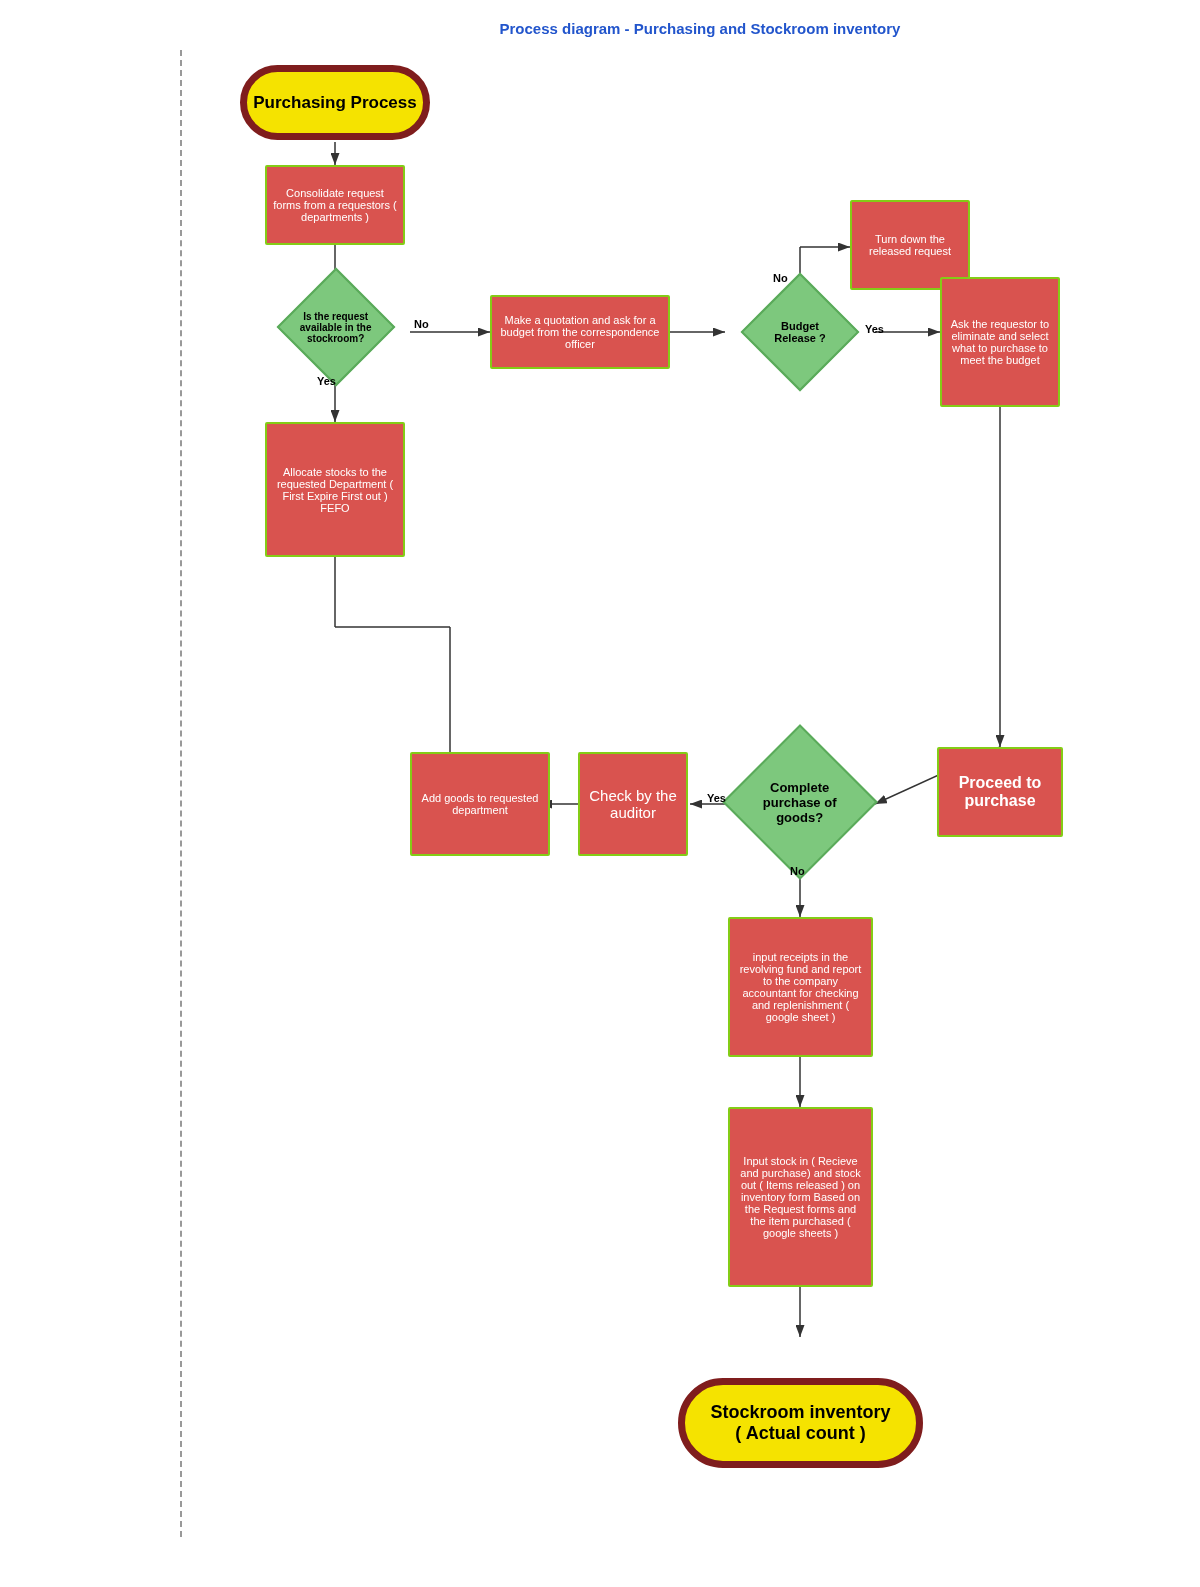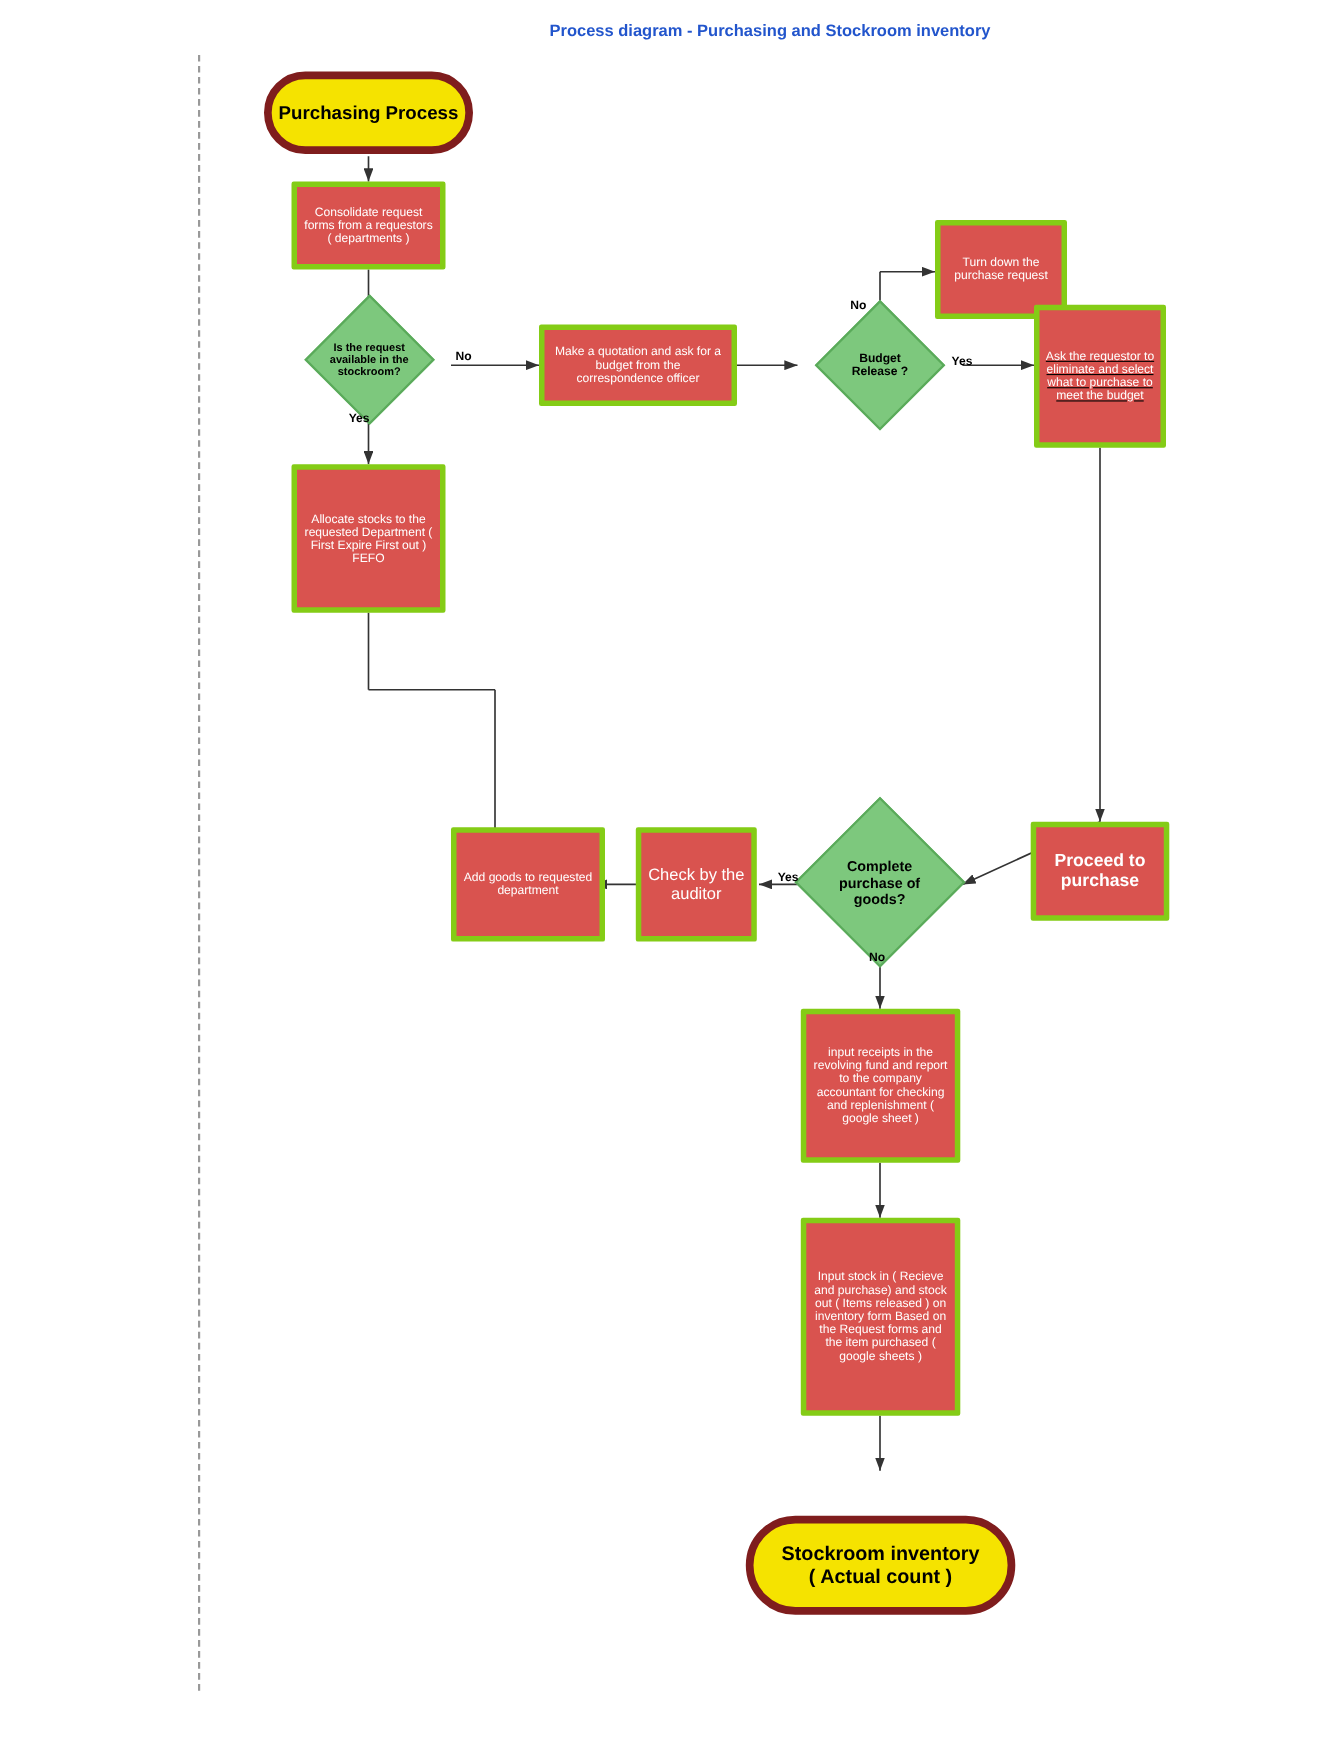--- a/index.html
+++ b/index.html
@@ -55,21 +55,21 @@
       align-items: center;
       justify-content: center;
     }
     .diamond-text {
       transform: rotate(-45deg);
       text-align: center;
       font-weight: bold;
     }
     
     .yellow-bg { background: #f5e300; border: 7px solid #7f1d1d; }
-    .red-bg { background: #d9534f; color: #fff; border: 5px solid #84cc16; }
+    .red-bg { background: #d9534f; color: #fff; border: 2px solid #84cc16; }
     .green-diamond { background: #7dc87d; border: 2px solid #5aaa5a; }
     
     .flow {
       position: relative;
       width: 900px;
       margin-left: 60px;
       height: 1500px;
     }
     
     .arrows-svg {
@@ -195,25 +195,25 @@
         </div>
 
         <div style="position:absolute; left:140px; top:33px; font-size:11px; font-weight:bold;">
           <span>Yes</span>
         </div>
       </div>
     </div>
 
     <div class="node" style="left:670px; top:153px; width:120px; height:90px;">
       <div class="rect red-bg small-text" style="width:120px; height:90px; padding:5px; border-radius:2px;">
-        <span>Turn down the purchase request</span>
-      </div>
-    </div>
-
-    <div class="node" style="left:760px; top:230px; width:120px; height:130px;text-decoration:underline;">
+        <span>Turn down the released request</span>
+      </div>
+    </div>
+
+    <div class="node" style="left:760px; top:230px; width:120px; height:130px;">
       <div class="rect red-bg small-text" style="width:120px; height:130px; padding:5px; border-radius:2px;">
         <span>Ask the requestor to eliminate and select what to purchase to meet the budget</span>
       </div>
     </div>
 
     <div class="node" style="left:757px; top:700px; width:126px; height:90px;">
       <div class="rect red-bg" style="width:126px; height:90px; padding:6px; border-radius:2px; font-size:16px; font-weight:bold;">
         <span>Proceed to purchase</span>
       </div>
     </div>

